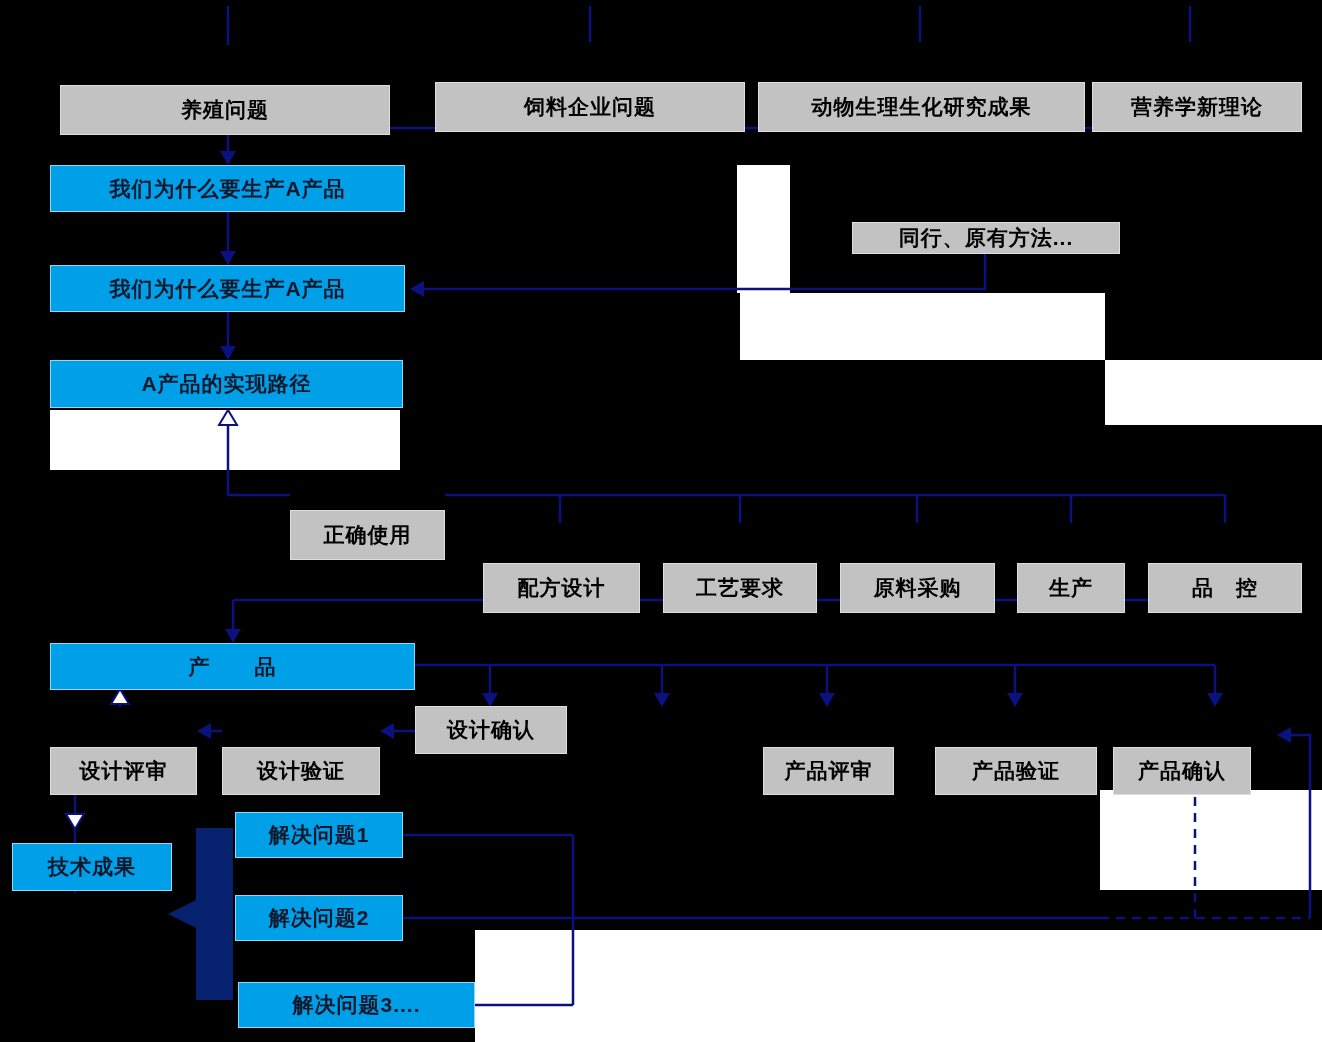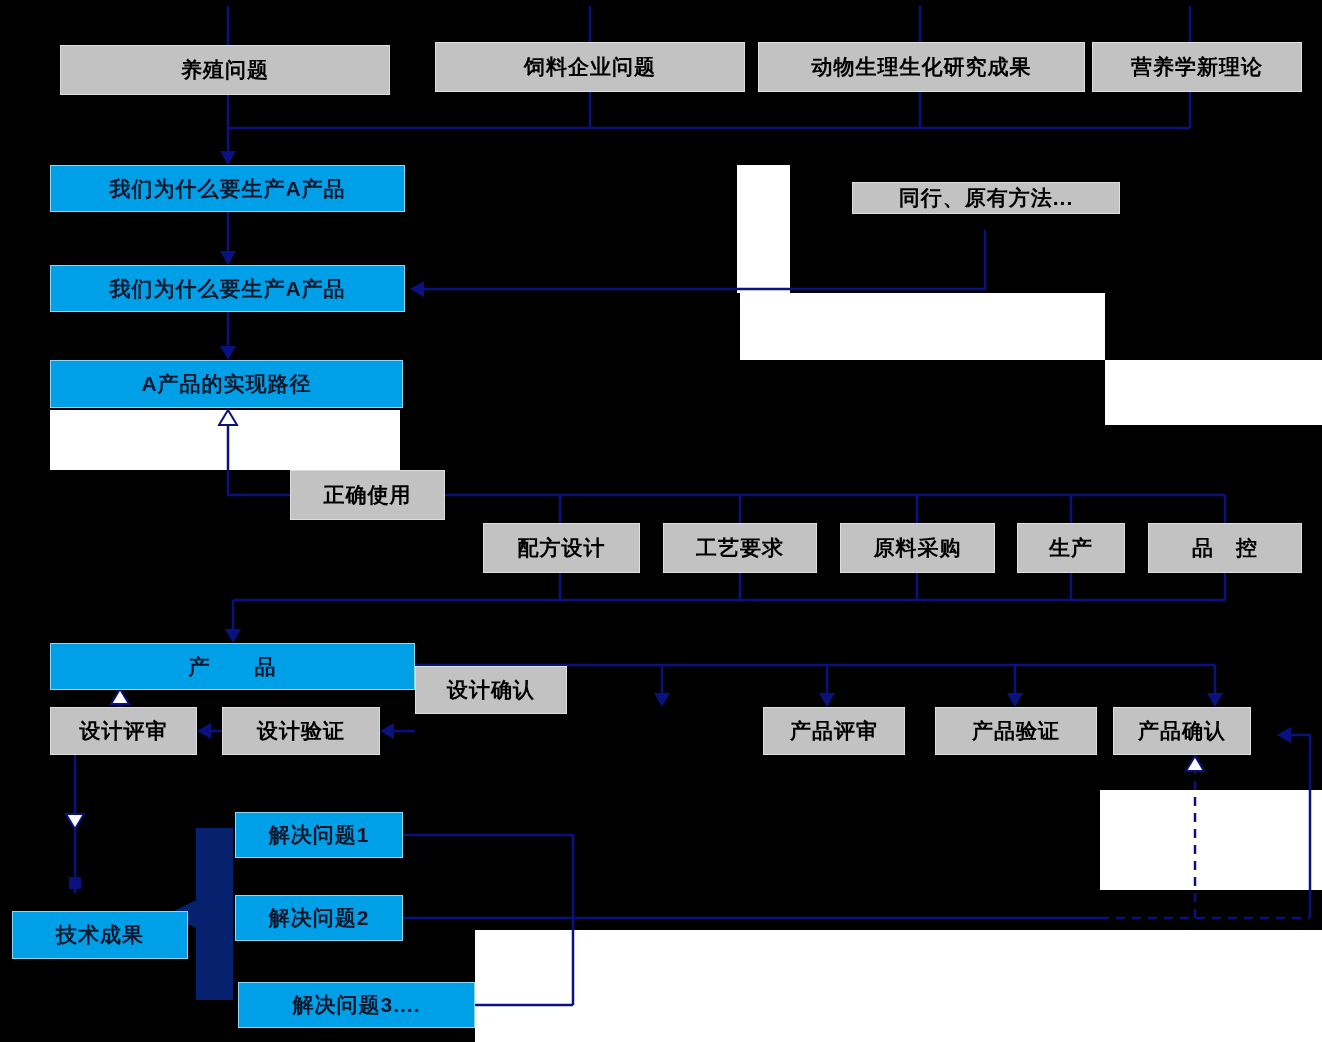--- a/index.html
+++ b/index.html
@@ -16,21 +16,21 @@
   .dash{stroke-dasharray:9 7;}
   .ah{fill:var(--line,#0a1280);stroke:none;}
   .wah{fill:#fff;stroke:var(--line,#0a1280);stroke-width:2;}
   .brace{fill:var(--brace,#06226e);stroke:none;}
   .box{
     position:absolute;z-index:2;box-sizing:border-box;
     display:flex;align-items:center;justify-content:center;
     font-size:21px;font-weight:700;letter-spacing:1px;
     white-space:nowrap;text-align:center;
   }
-  .gray{background:var(--gray_box,#c2c2c2);color:#000;border:1px solid #dedede;}
+  .gray{background:var(--gray_box,#c2c2c2);color:#000;border:1px solid #dedede;margin-top:40px;}
   .blue{background:var(--blue_box,#00a0e8);color:#0f172a;border:1px solid #8fd6f8;}
 </style>
 </head>
 <body>
 
 <div class="canvas">
 
   <svg class="lines-svg" width="1322" height="1042" viewBox="0 0 1322 1042">
 
     <g>
@@ -107,22 +107,22 @@
   <div class="box gray" style="left:663px;top:523px;width:154px;height:50px">工艺要求</div>
   <div class="box gray" style="left:840px;top:523px;width:155px;height:50px">原料采购</div>
   <div class="box gray" style="left:1017px;top:523px;width:108px;height:50px">生产</div>
   <div class="box gray" style="left:1148px;top:523px;width:154px;height:50px">品　控</div>
 
   <div class="box blue" style="left:50px;top:643px;width:365px;height:47px">产　　品</div>
 
   <div class="box gray" style="left:50px;top:707px;width:147px;height:48px">设计评审</div>
   <div class="box gray" style="left:222px;top:707px;width:158px;height:48px">设计验证</div>
   <div class="box gray" style="left:415px;top:666px;width:152px;height:48px">设计确认</div>
-  <div class="box gray" style="left:763px;top:707px;width:142px;height:48px">产品评审</div>
+  <div class="box gray" style="left:763px;top:707px;width:131px;height:48px">产品评审</div>
   <div class="box gray" style="left:935px;top:707px;width:162px;height:48px">产品验证</div>
   <div class="box gray" style="left:1113px;top:707px;width:138px;height:48px">产品确认</div>
 
-  <div class="box blue" style="left:12px;top:911px;width:176px;height:48px">技术成果</div>
+  <div class="box blue" style="left:12px;top:843px;width:160px;height:48px">技术成果</div>
   <div class="box blue" style="left:235px;top:812px;width:168px;height:46px">解决问题1</div>
   <div class="box blue" style="left:235px;top:895px;width:168px;height:46px">解决问题2</div>
   <div class="box blue" style="left:238px;top:982px;width:237px;height:46px">解决问题3....</div>
 
 </div>
 
 </body></html>

